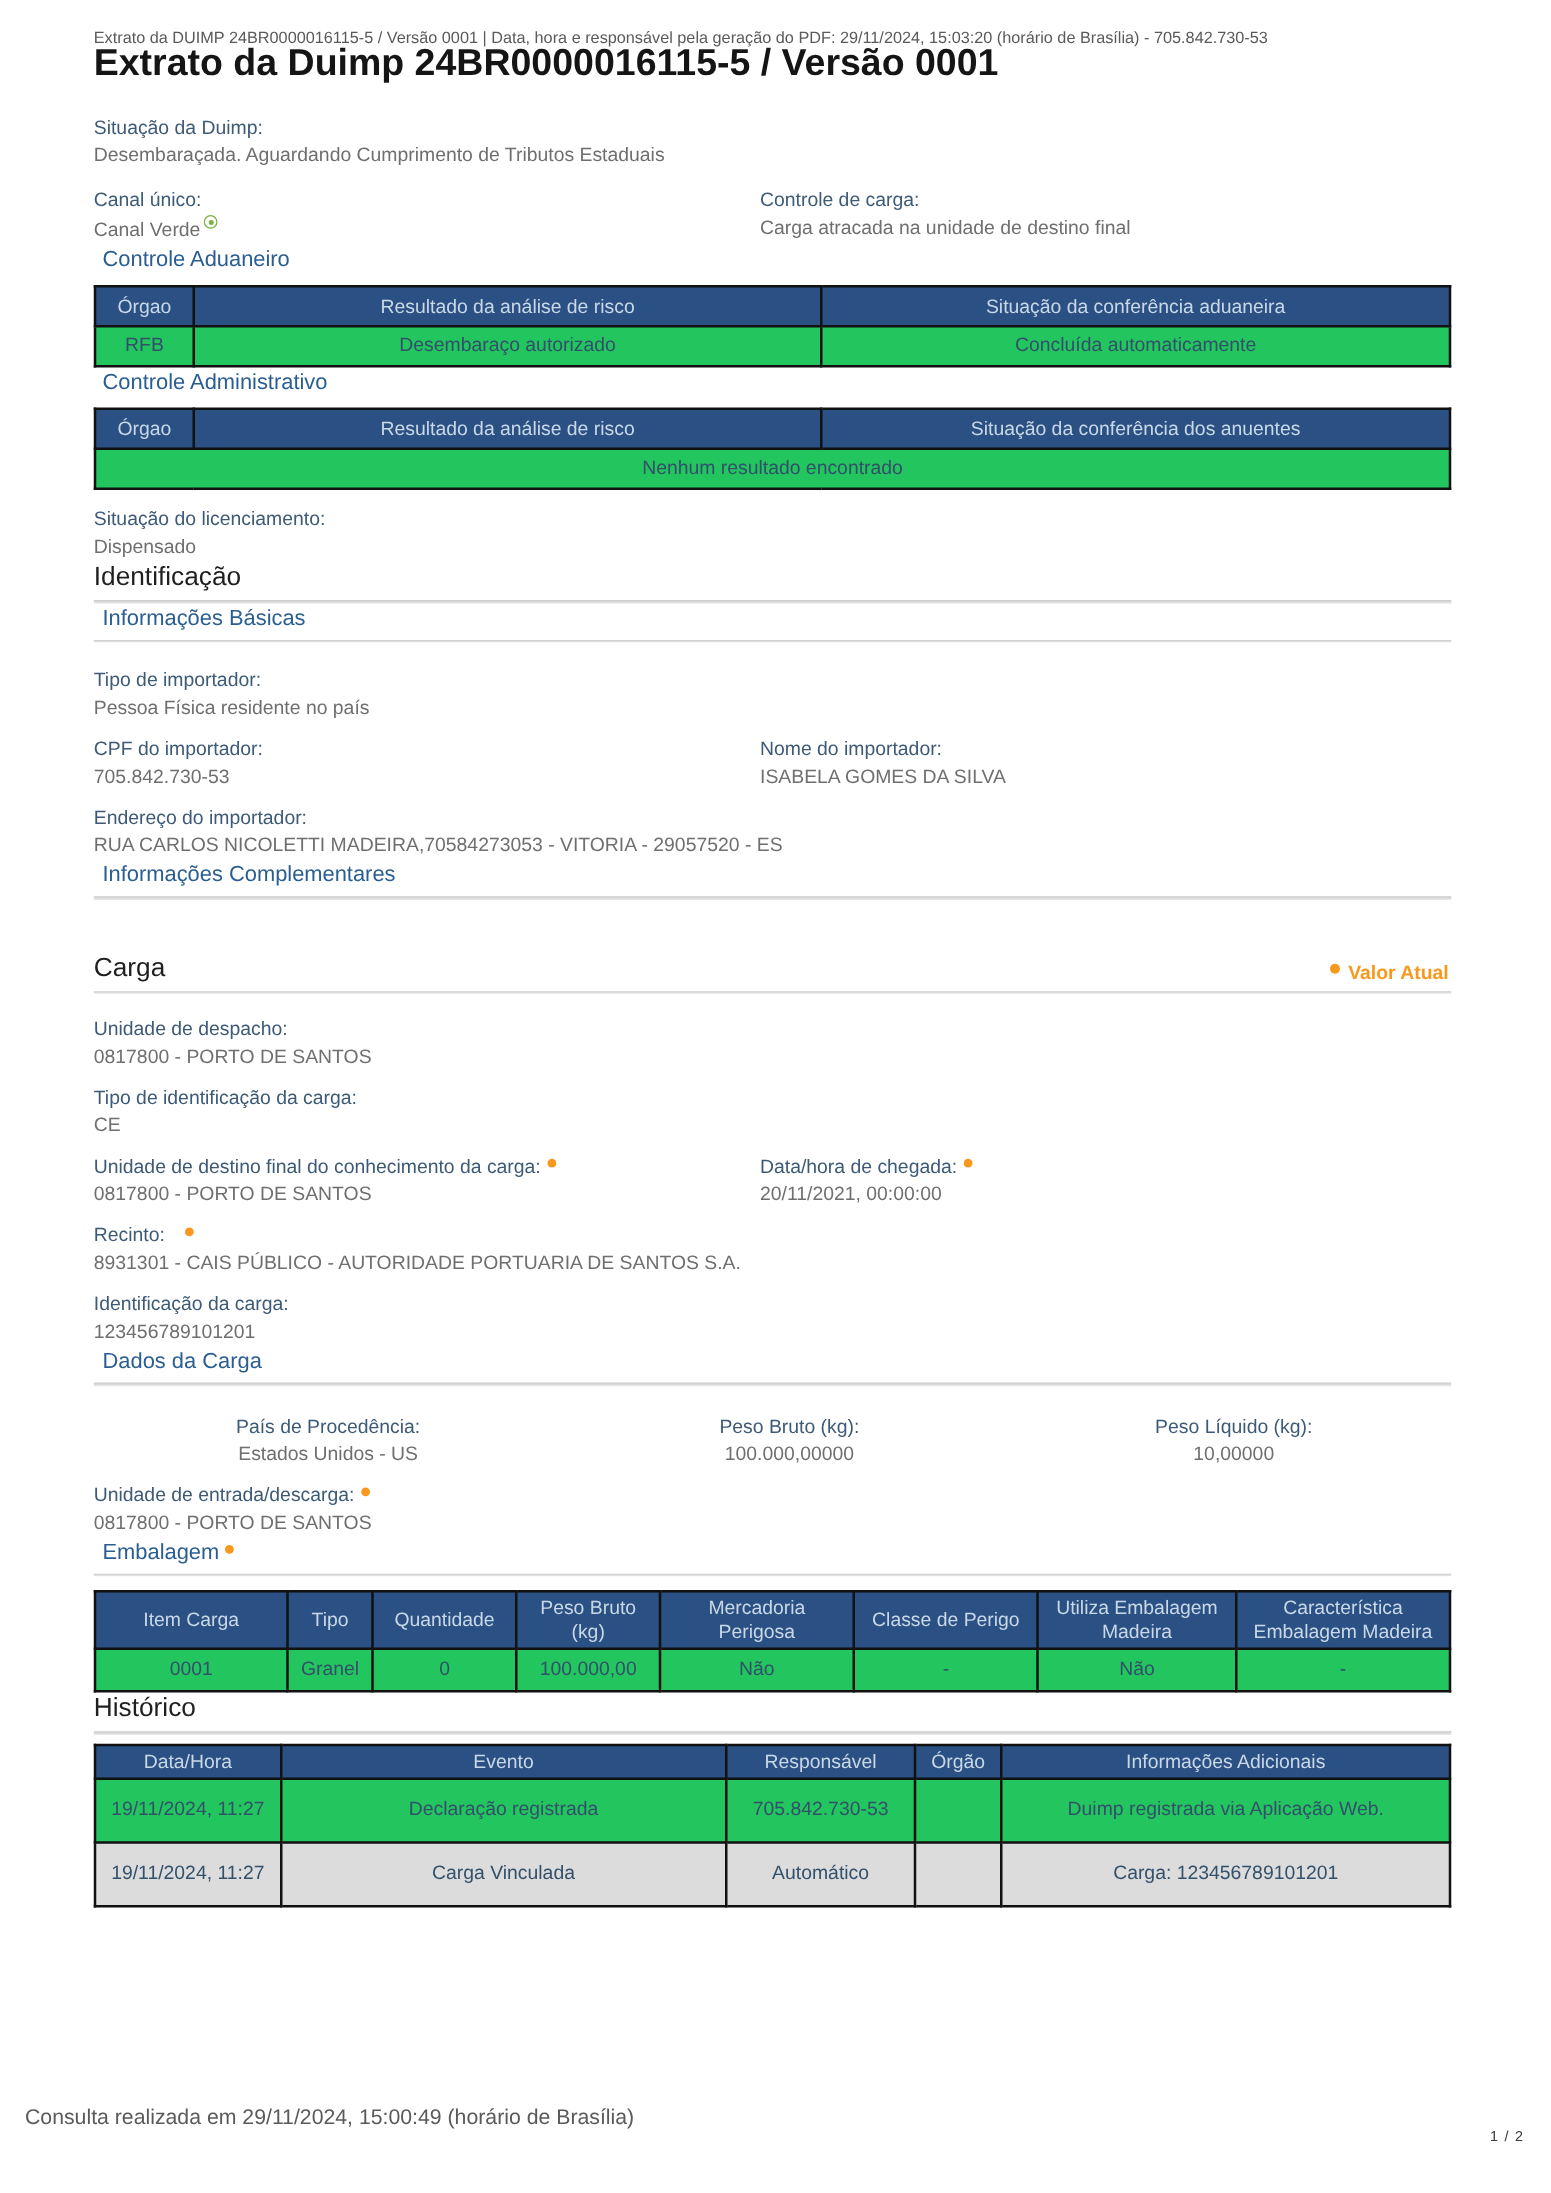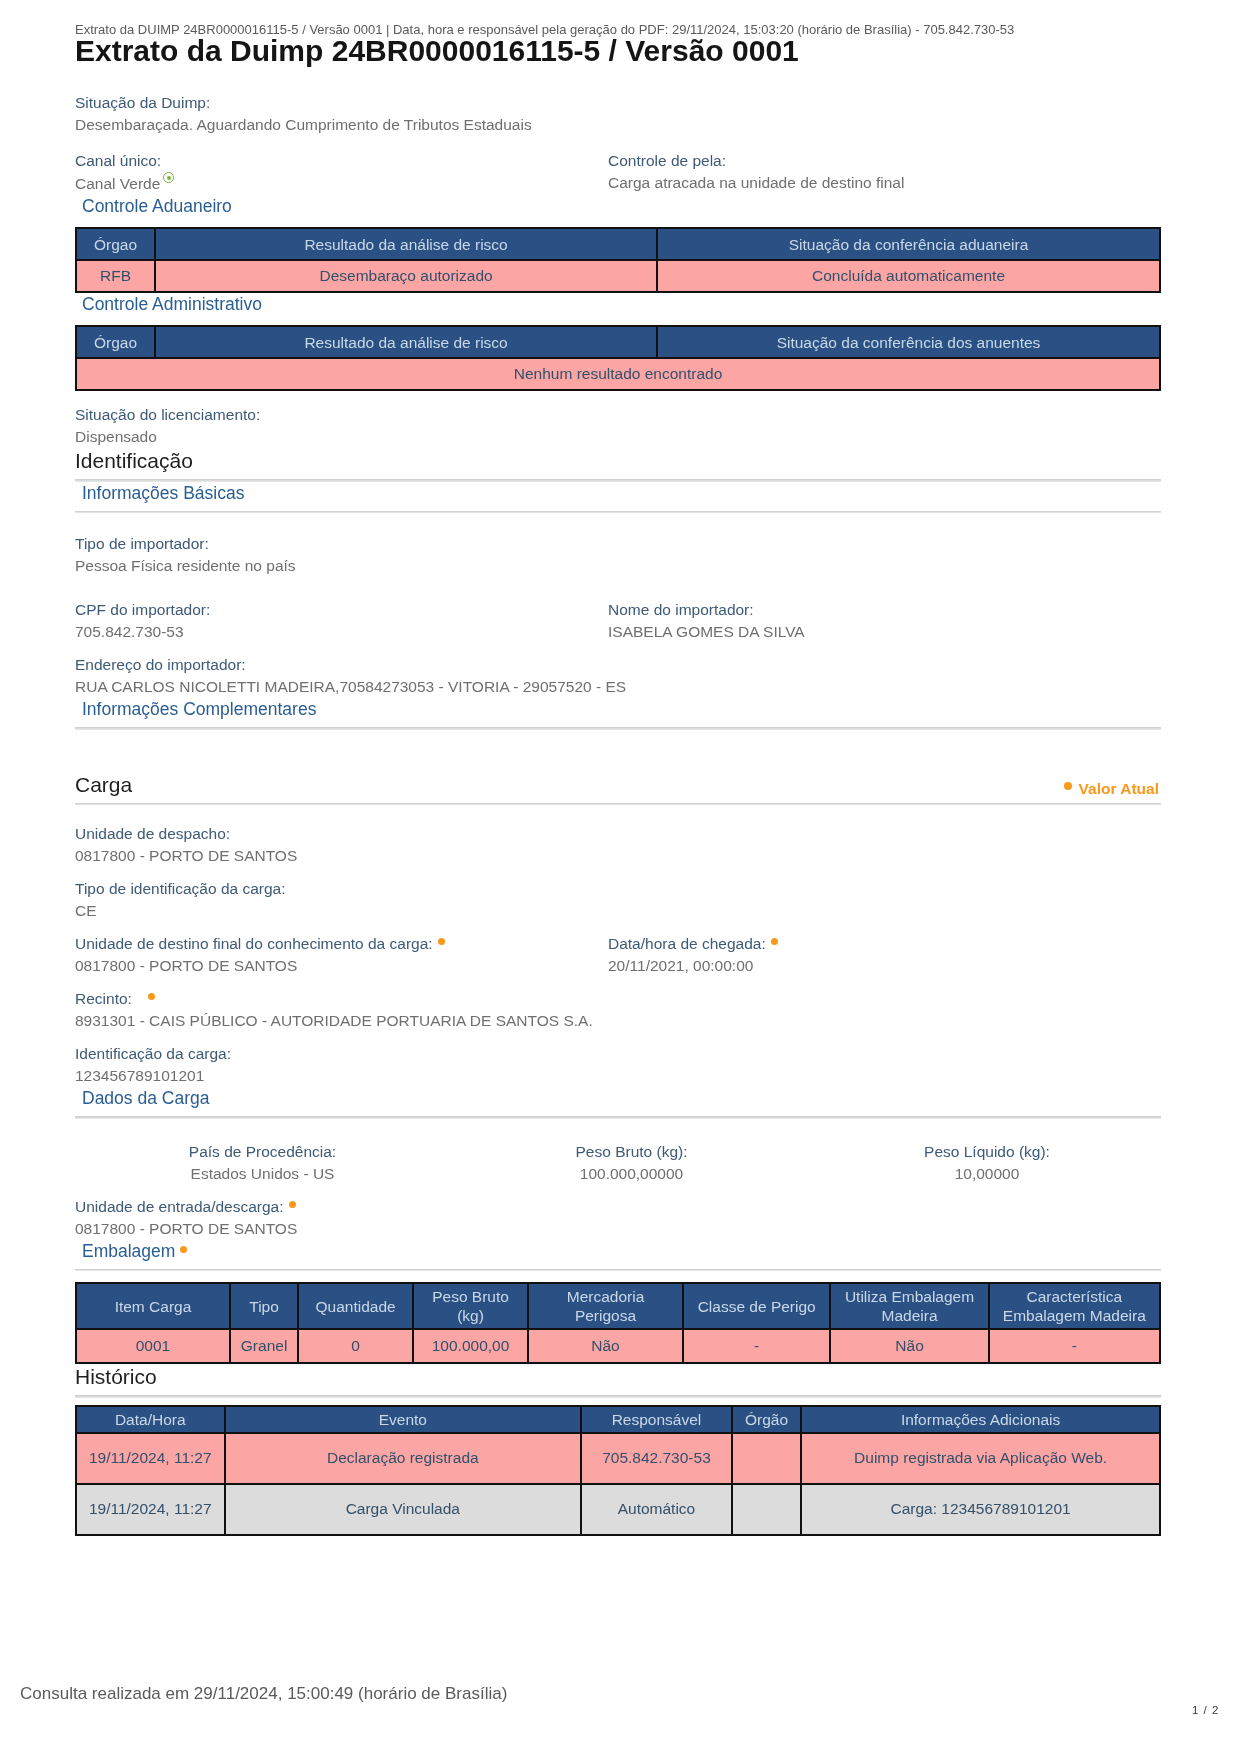--- a/index.html
+++ b/index.html
@@ -37,21 +37,21 @@
     border:2px solid #ef4444;
   }
   table.tbl th{
     background:#2b5184;color:#c9d8e7;font-weight:400;font-size:15.5px;
     border:2px solid #111111;padding:3px 6px;line-height:19px;text-align:center;
     vertical-align:middle;
   }
   table.tbl td{
     color:#33506b;font-size:15.5px;border:2px solid #111111;
     padding:3px 6px;line-height:20px;text-align:center;vertical-align:middle;
-    background:#fca5a5;
+    background:#22c55e;
   }
   .tbl-small th{height:24px;}
   .tbl-small td{height:24px;}
   .tbl-hist td{vertical-align:top;padding:6px 10px;}
   .tbl-hist tr.r1 td{height:43px;}
   .tbl-hist tr.r2 td{height:43px;background:#dcdcdc;}
   .tbl-emb td{height:26px;}
   
   .odot{
     display:inline-block;width:7px;height:7px;border-radius:50%;
@@ -86,21 +86,21 @@
   .mt-h3-adu{margin-top:18px;}
   .mt-tbl1{margin-top:9px;}
   .mt-h3-adm{margin-top:13px;}
   .mt-tbl2{margin-top:9px;}
   .mt-lic{margin-top:13px;}
   .mt-h2-ident{margin-top:28px;}
   .rule-h2{margin-top:5px;}
   .mt-h3-basicas{margin-top:17px;}
   .rule-h3{margin-top:6px;}
   .mt-tipoimp{margin-top:20px;}
-  .mt-cpfrow{margin-top:22px;}
+  .mt-cpfrow{margin-top:11px;}
   .mt-endereco{margin-top:11px;}
   .mt-h3-compl{margin-top:31px;}
   .mt-cargarow{margin-top:42px;}
   .mt-despacho{margin-top:18px;}
   .mt-f11{margin-top:11px;}
   .mt-h3-dados{margin-top:26px;}
   .mt-3col{margin-top:22px;text-align:center;}
   .mt-h3-emb{margin-top:30px;}
   .mt-embtbl{margin-top:11px;}
   .mt-h2-hist{margin-top:19px;}
@@ -121,21 +121,21 @@
   </div>
 
   <div class="two-col mt-canalrow">
     <div class="field">
       <div class="lbl">Canal único:</div>
       <div class="val">
         <span>Canal Verde</span><span class="gicon"><span class="gd"></span></span>
       </div>
     </div>
     <div class="field">
-      <div class="lbl">Controle de pela:</div>
+      <div class="lbl">Controle de carga:</div>
       <div class="val">Carga atracada na unidade de destino final</div>
     </div>
   </div>
 
   <h3 class="subsection mt-h3-adu">Controle Aduaneiro</h3>
 
   <table class="tbl tbl-small mt-tbl1">
     <colgroup>
         <col style="width:7.3%">
         <col style="width:46.3%">

